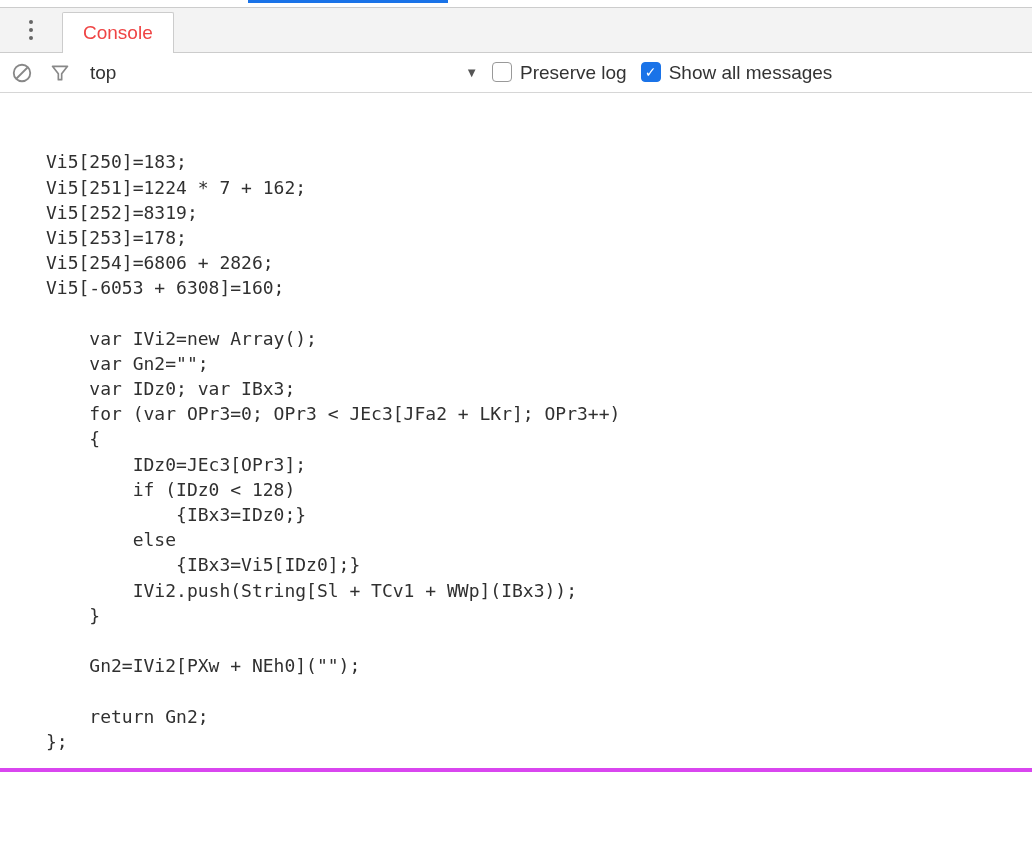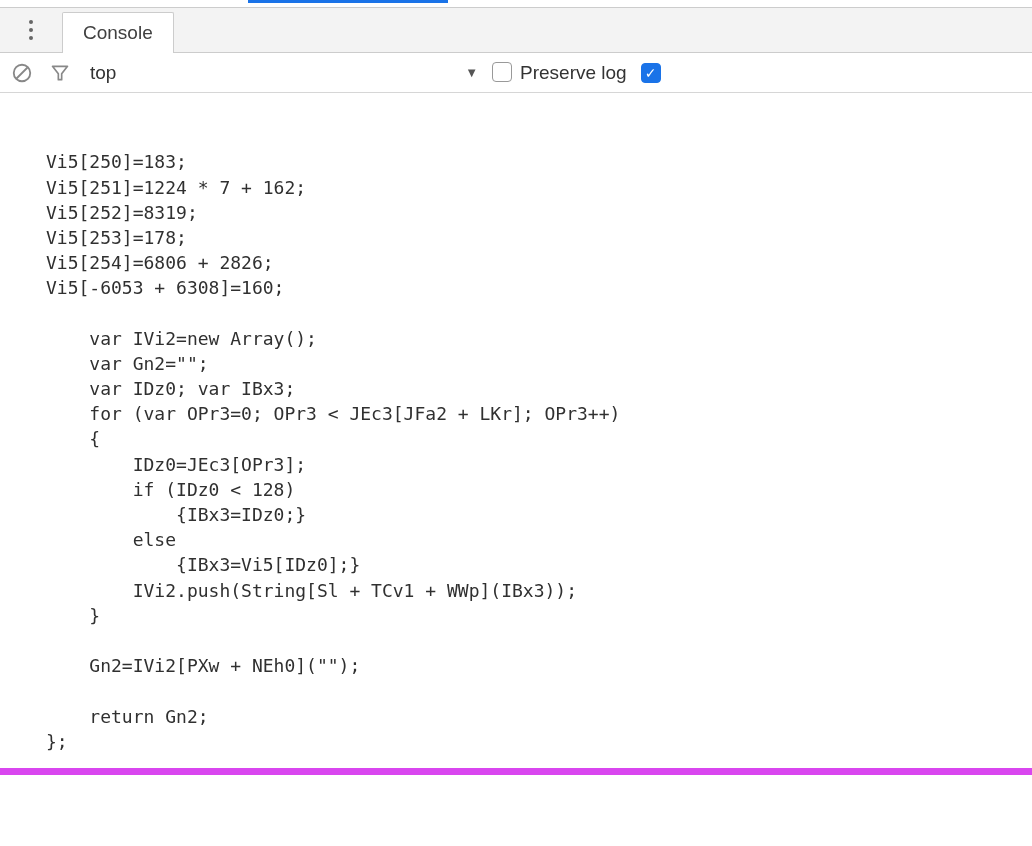--- a/index.html
+++ b/index.html
@@ -50,21 +50,21 @@
     background: #666;
   }
   .tab {
     border: 1px solid #ccc;
     border-bottom: none;
     background: #fff;
     display: flex;
     align-items: center;
     padding: 0 20px;
     font-size: 19px;
-    color: #404040;
+    color: #ef4444;
     margin-top: 4px;
     margin-bottom: -1px;
     border-top-left-radius: 2px;
     border-top-right-radius: 2px;
   }
 
   
   .console-toolbar {
     display: flex;
     align-items: center;
@@ -106,21 +106,21 @@
   .console-body {
     font-family: Menlo, Consolas, monospace;
     font-size: 18px;
     line-height: 1.4;
     padding: 6px 0 0 0;
     white-space: pre;
     color:#303030;
   }
   .code-block {
     padding: 0 0 14px 46px;
-    border-bottom:7px solid #d946ef;
+    border-bottom:4px solid #d946ef;
   }
 
   .result-row {
     display:flex;
     align-items:center;
     height: 40px;
     padding-left: 12px;
     border-bottom:1px solid #e6e6e6;
     color:#a9a9a9;
     gap: 12px;
@@ -165,20 +165,21 @@
     <span class="chevron">▼</span>
   </div>
 
   <div class="tb-group">
     <span class="chk"></span>
     <span class="tb-label">Preserve log</span>
   </div>
 
   <div class="tb-group">
     <span class="chk checked">✓</span>
+    <span class="tb-label">Show all messages</span>
   </div>
 </div>
 
 <div class="console-body">
   <div class="code-block">Vi5[250]=183;
 Vi5[251]=1224 * 7 + 162;
 Vi5[252]=8319;
 Vi5[253]=178;
 Vi5[254]=6806 + 2826;
 Vi5[-6053 + 6308]=160;

